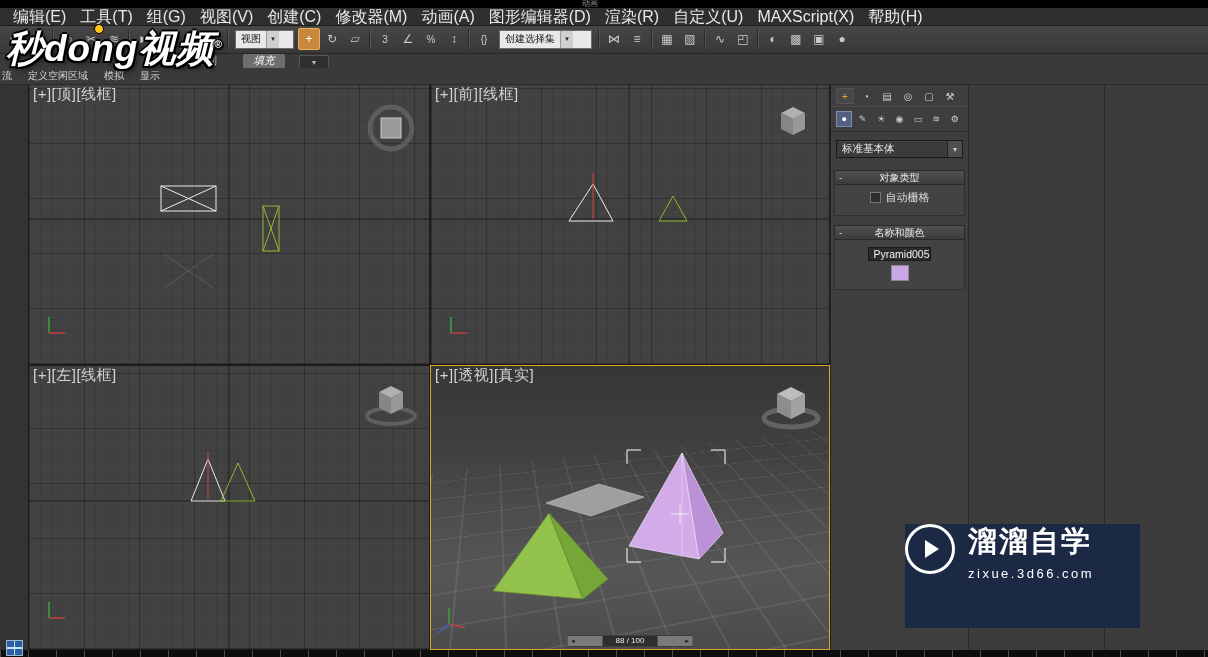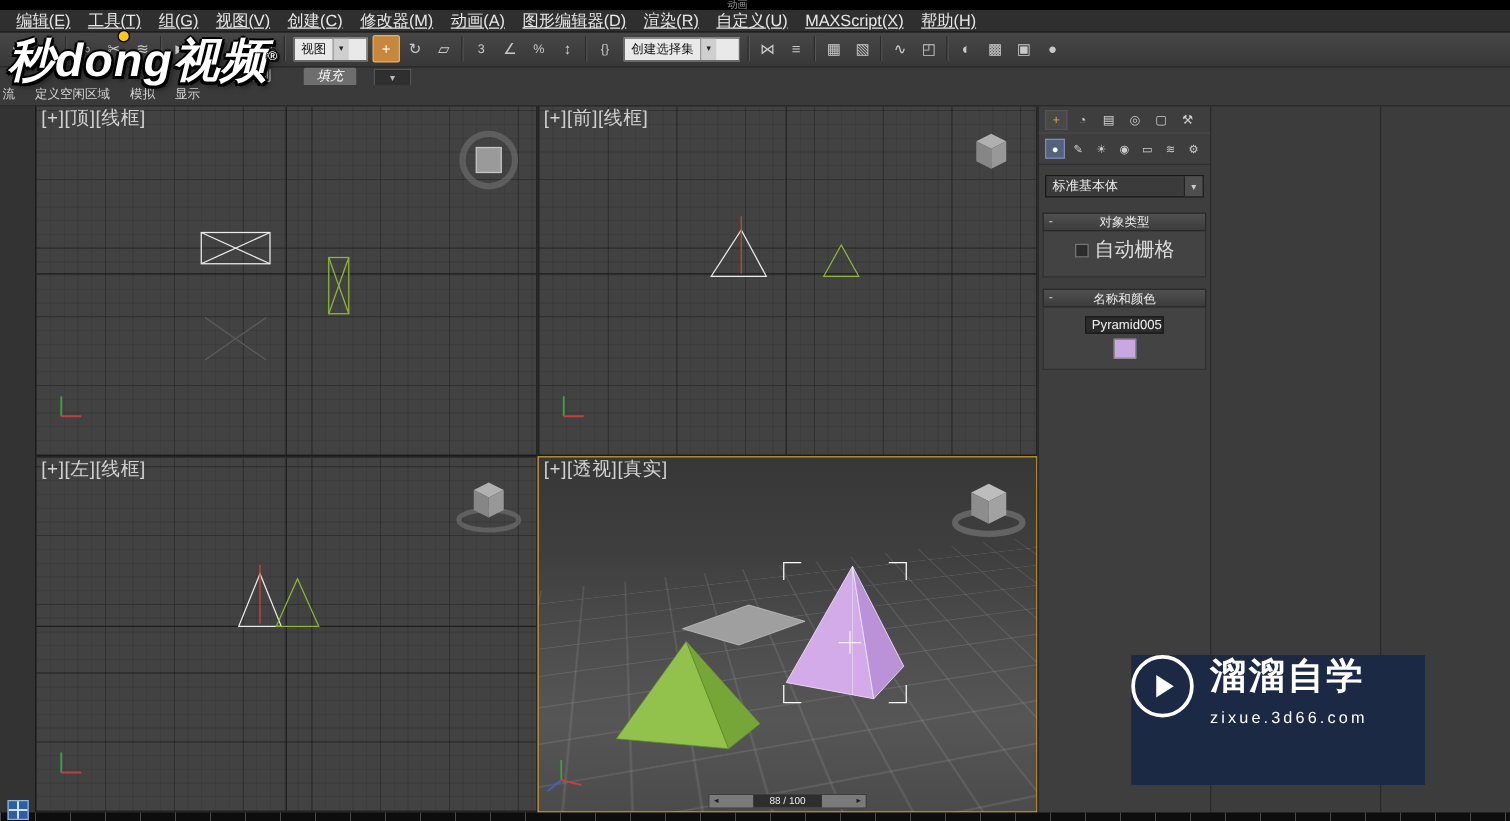--- a/index.html
+++ b/index.html
@@ -1,21 +1,21 @@
 <!DOCTYPE html>
 <html><head>
 <meta charset="utf-8">
 <style>
   html,body{margin:0;padding:0;}
   body{width:1208px;height:657px;background:#3a3a3a;font-family:"Liberation Sans","DejaVu Sans",sans-serif;overflow:hidden;position:relative;color:#e4e4e4;}
   
   .titlebar{position:absolute;top:0;left:0;right:0;height:8px;background:#000;z-index:30;}
   .titlebar span{position:absolute;left:582px;top:0;font-size:8px;line-height:8px;color:#9a9a9a;}
   .menubar{position:absolute;top:8px;left:0;right:0;height:17px;background:#2f2f2f;border-bottom:1px solid #1c1c1c;display:flex;align-items:center;padding-left:6px;z-index:29;}
-  .menu-item{font-size:13px;color:#e8e8e8;padding:0 7px;line-height:17px;cursor:default;text-decoration:underline;}
+  .menu-item{font-size:16px;color:#e8e8e8;padding:0 7px;line-height:17px;cursor:default;}
   .toolbar{position:absolute;top:25px;left:0;right:0;height:28px;background:linear-gradient(180deg,#474747,#383838);border-bottom:1px solid #262626;display:flex;align-items:center;padding-left:4px;gap:1px;z-index:28;}
   .icon-btn{width:20px;height:20px;display:flex;align-items:center;justify-content:center;font-size:12px;color:#c9c9c9;border:1px solid transparent;border-radius:2px;}
   .icon-btn.small-txt{font-size:10px;}
   .icon-btn.active{background:#c8873a;border:1px solid #e8b060;color:#fff;}
   .tb-sep{width:1px;height:20px;background:#2b2b2b;border-right:1px solid #555;margin:0 2px;}
   .combo{display:flex;align-items:center;height:17px;background:#e9e9e9;border:1px solid #6b6b6b;color:#111;font-size:10px;padding-left:5px;margin:0 3px;}
   .combo .arrow{margin-left:5px;width:12px;height:100%;background:#cfcfcf;border-left:1px solid #999;font-size:7px;display:flex;align-items:center;justify-content:center;color:#222;}
   
   .ribbon1{position:absolute;top:53px;left:0;right:0;height:15px;background:#3a3a3a;z-index:20;}
   .ribbon-tab{position:absolute;top:1px;height:14px;font-size:10.5px;color:#d8d8d8;display:flex;align-items:center;justify-content:center;}
@@ -58,21 +58,21 @@
   .cp-cats{display:flex;gap:2px;padding:4px 5px;border-top:1px solid #4a4a4a;border-bottom:1px solid #303030;}
   .cp-cat{width:15px;height:14px;display:flex;align-items:center;justify-content:center;font-size:9px;color:#cfcfcf;border:1px solid transparent;}
   .cp-cat.active{background:#53607e;border:1px solid #7d8db2;color:#fff;}
   .cp-dropdown{margin:8px 5px 12px;height:16px;display:flex;align-items:center;background:#3b3b3b;border:1px solid #191919;box-shadow:inset 0 1px 0 rgba(255,255,255,.06);}
   .cp-dropdown .val{flex:1;font-size:10.5px;color:#ececec;padding-left:5px;}
   .cp-dropdown .arrow{width:14px;height:100%;background:#4e4e4e;border-left:1px solid #222;font-size:8px;display:flex;align-items:center;justify-content:center;color:#ccc;}
   .rollout-header{height:13px;margin:0 3px;background:linear-gradient(180deg,#505050,#3c3c3c);border:1px solid #292929;display:flex;align-items:center;font-size:10px;color:#ececec;position:relative;}
   .rollout-header .minus{position:absolute;left:4px;font-size:10px;color:#cfcfcf;}
   .rollout-header .title{width:100%;text-align:center;}
   .rollout-body{margin:0 3px;border:1px solid #303030;border-top:none;background:#434343;padding:4px 3px 6px;}
-  .cb-row{display:flex;align-items:center;justify-content:center;gap:5px;font-size:16px;color:#dcdcdc;padding:1px 0 4px;}
+  .cb-row{display:flex;align-items:center;justify-content:center;gap:5px;font-size:11px;color:#dcdcdc;padding:1px 0 4px;}
   .cb-box{width:9px;height:9px;background:#2c2c2c;border:1px solid #777;}
   .btn-grid{display:grid;grid-template-columns:1fr 1fr;gap:3px;}
   .obj-btn{height:15px;font-size:10.5px;color:#e8e8e8;background:linear-gradient(180deg,#585858,#474747);border:1px solid;border-color:#6e6e6e #2c2c2c #2c2c2c #6e6e6e;display:flex;align-items:center;justify-content:center;cursor:default;}
   .name-row{display:flex;align-items:center;gap:4px;padding:3px 2px 2px;flex-direction:column;}
   .name-field{flex:1;height:14px;background:#2b2b2b;border:1px solid #191919;color:#f2f2f2;font-size:10.5px;display:flex;align-items:center;padding-left:4px;}
   .color-swatch{width:16px;height:14px;border:1px solid #8a8a8a;}
   
   .col-a{position:absolute;left:968px;top:84px;width:136px;bottom:7px;background:#3c3c3c;border-left:1px solid #2a2a2a;}
   .col-b{position:absolute;left:1104px;top:84px;width:104px;bottom:7px;background:#3c3c3c;border-left:1px solid #2a2a2a;}
   

